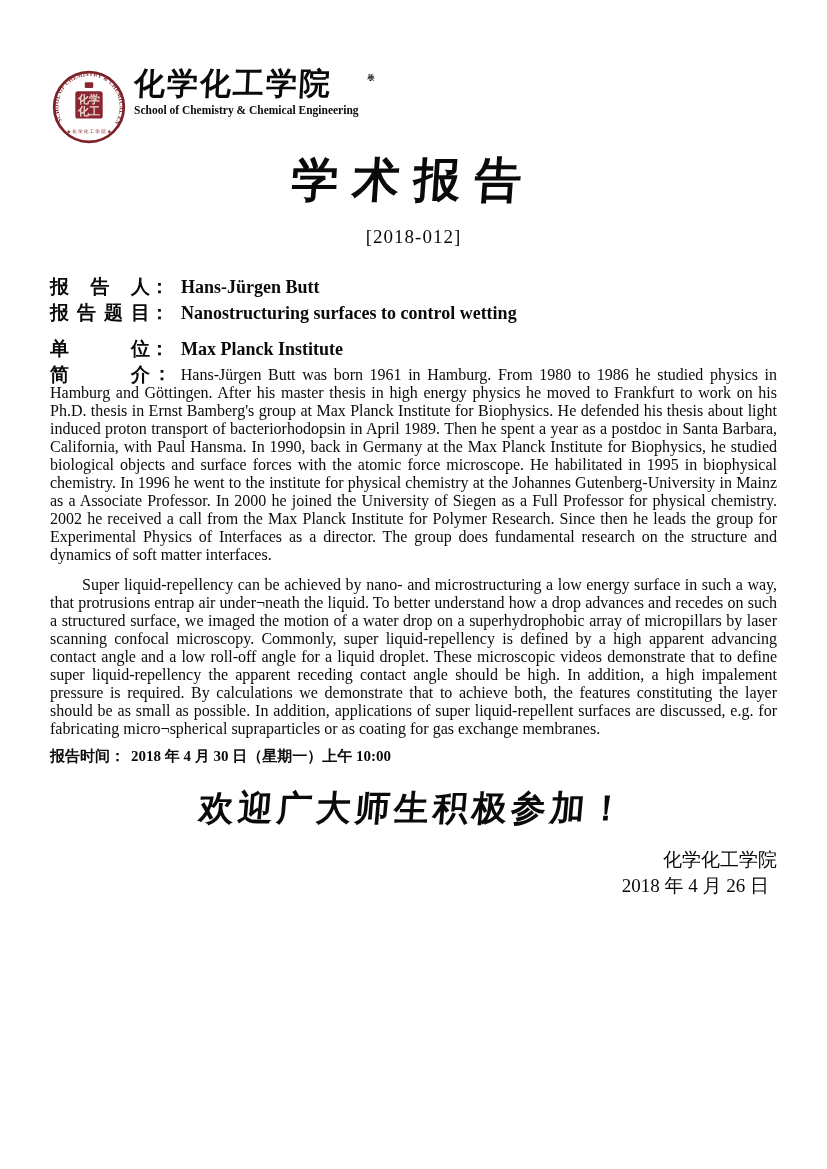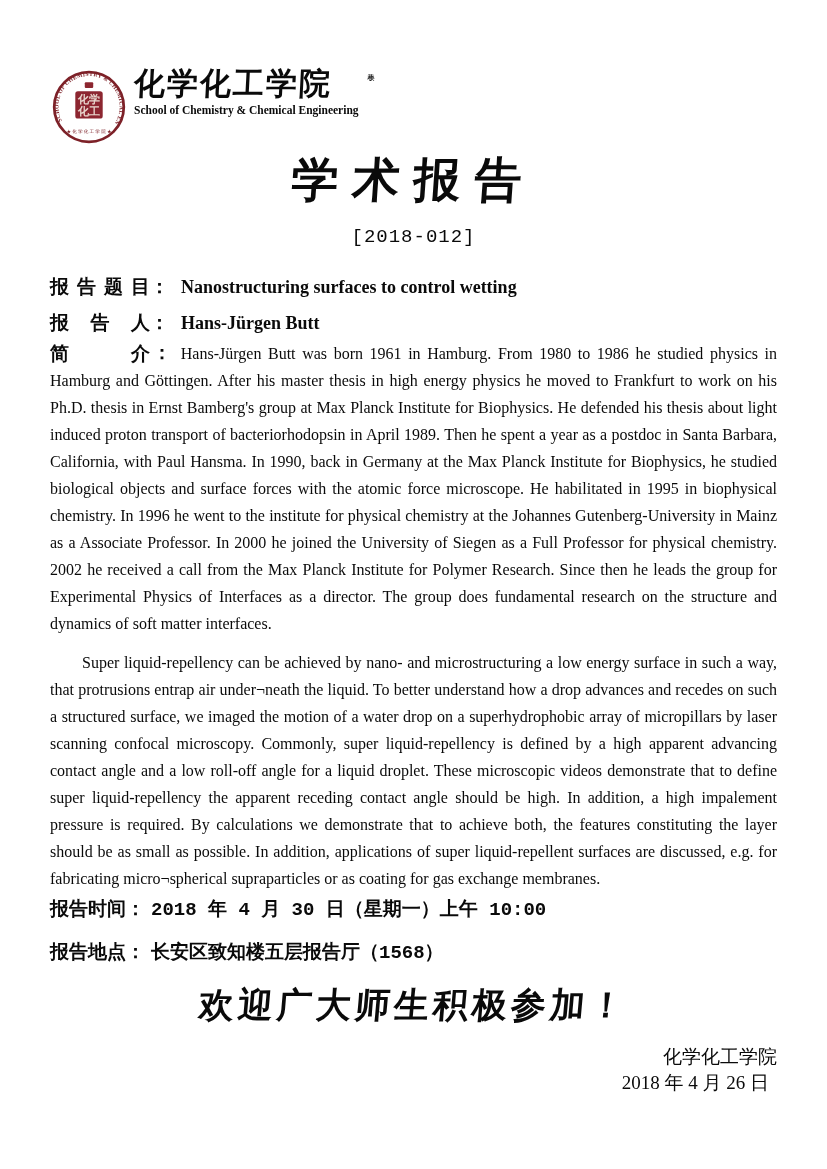--- a/index.html
+++ b/index.html
@@ -57,21 +57,21 @@
     letter-spacing: 14px;
     margin-top: 6px;
     transform: skewX(-4deg);
   }
   .doc-number {
     text-align: center;
     font-size: 19px;
     line-height: 22px;
     margin-top: 18px;
     letter-spacing: 1px;
-    font-family: Liberation Mono, monospace;
+    font-family: Liberation Serif, serif;
   }
 
   
   .fields { margin-top: 26px; }
   .frow { font-size: 19px; line-height: 26px; }
   .frow.gap-after { margin-bottom: 10px; }
   .jlabel {
     display: inline-block;
     width: 100px;
     text-align: justify;
@@ -84,35 +84,34 @@
   .fvalue {
     font-family: "Liberation Serif", serif;
     font-weight: bold;
     font-size: 18px;
     margin-left: 12px;
   }
 
   
   .para {
     font-size: 16px;
-    line-height: 27px;
+    line-height: 18px;
     text-align: justify;
     margin-top: 3px;
   }
   .para .jlabel { font-size: 19px; width: 100px; }
   .para .colon { font-size: 19px; }
   .para2 { text-indent: 2em; margin-top: 12px; }
 
   
   .info-row {
-    font-size: 19px;
+    font-size: 15px;
     line-height: 26px;
     font-weight: bold;
     margin-top: 5px;
-    font-family: Liberation Mono, monospace;
   }
   .info-row.venue { margin-top: 17px; }
   .info-row .ivalue { margin-left: 6px; font-weight: bold; }
 
   
   .welcome {
     text-align: center;
     font-family: "Liberation Serif", "DejaVu Serif", serif;
     font-weight: bold;
     font-size: 35px;
@@ -161,40 +160,40 @@
         <div class="logo-cn">化学化工学院</div>
         <div class="logo-en">School of Chemistry &amp; Chemical Engineering</div>
         <div class="sig-mark">手小枚</div>
       </div>
     </div>
 
     <div class="doc-title">学术报告</div>
     <div class="doc-number">[2018-012]</div>
 
     <div class="fields">
+      <div class="frow">
+        <span class="jlabel">报告人</span><span class="colon">：</span><span class="fvalue">Hans-Jürgen Butt</span>
+      </div>
       <div class="frow gap-after">
         <span class="jlabel">报告题目</span><span class="colon">：</span><span class="fvalue">Nanostructuring surfaces to control wetting</span>
       </div>
       <div class="frow">
-        <span class="jlabel">报告人</span><span class="colon">：</span><span class="fvalue">Hans-Jürgen Butt</span>
+        <span class="jlabel">单位</span><span class="colon">：</span><span class="fvalue">Max Planck Institute</span>
       </div>
     </div>
 
     <p class="para">
       <span class="jlabel">简介</span><span class="colon">：</span> <span>Hans-Jürgen Butt was born 1961 in Hamburg. From 1980 to 1986 he studied physics in Hamburg and Göttingen. After his master thesis in high energy physics he moved to Frankfurt to work on his Ph.D. thesis in Ernst Bamberg's group at Max Planck Institute for Biophysics. He defended his thesis about light induced proton transport of bacteriorhodopsin in April 1989. Then he spent a year as a postdoc in Santa Barbara, California, with Paul Hansma. In 1990, back in Germany at the Max Planck Institute for Biophysics, he studied biological objects and surface forces with the atomic force microscope. He habilitated in 1995 in biophysical chemistry. In 1996 he went to the institute for physical chemistry at the Johannes Gutenberg-University in Mainz as a Associate Professor. In 2000 he joined the University of Siegen as a Full Professor for physical chemistry. 2002 he received a call from the Max Planck Institute for Polymer Research. Since then he leads the group for Experimental Physics of Interfaces as a director. The group does fundamental research on the structure and dynamics of soft matter interfaces.</span>
     </p>
 
     <p class="para para2">Super liquid-repellency can be achieved by nano- and microstructuring a low energy surface in such a way, that protrusions entrap air under¬neath the liquid. To better understand how a drop advances and recedes on such a structured surface, we imaged the motion of a water drop on a superhydrophobic array of micropillars by laser scanning confocal microscopy. Commonly, super liquid-repellency is defined by a high apparent advancing contact angle and a low roll-off angle for a liquid droplet. These microscopic videos demonstrate that to define super liquid-repellency the apparent receding contact angle should be high. In addition, a high impalement pressure is required. By calculations we demonstrate that to achieve both, the features constituting the layer should be as small as possible. In addition, applications of super liquid-repellent surfaces are discussed, e.g. for fabricating micro¬spherical supraparticles or as coating for gas exchange membranes.</p>
 
     <div class="info-row time">
       <span>报告时间</span><span>：</span><span class="ivalue">2018 年 4 月 30 日（星期一）上午 10:00</span>
     </div>
-    <div class="info-row venue">
-      <span>报告地点</span><span>：</span><span class="ivalue">长安区致知楼五层报告厅（1568）</span>
-    </div>
 
     <div class="welcome">欢迎广大师生积极参加！</div>
 
     <div class="footer-org">化学化工学院</div>
     <div class="footer-date">2018 年 4 月 26 日</div>
 
   </div>
 </div>
 
 </body></html>

